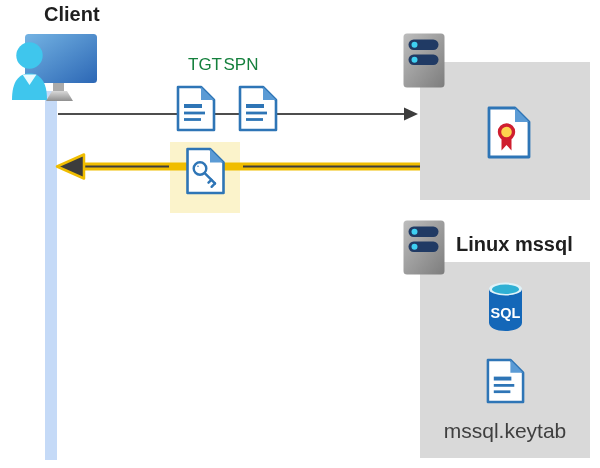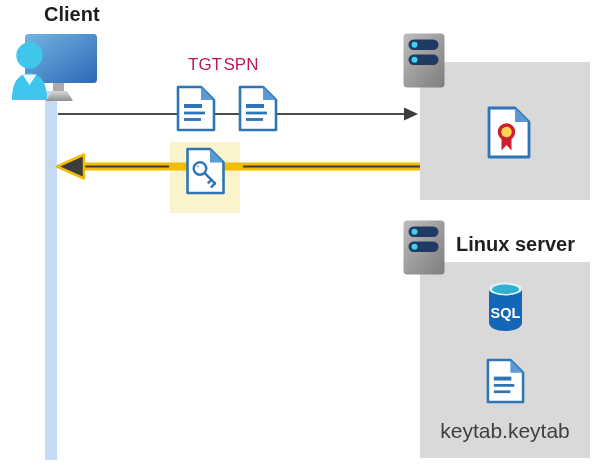--- a/index.html
+++ b/index.html
@@ -2,21 +2,21 @@
 <html><head>
 <meta charset="utf-8">
 <style>
   html,body{margin:0;padding:0;background:#ffffff;}
   .canvas{
     position:relative;width:600px;height:468px;background:#ffffff;overflow:hidden;
     font-family:"Liberation Sans",sans-serif;color:#262626;
   }
   .abs{position:absolute;}
   .title{font-size:20px;font-weight:700;color:#1f1f1f;line-height:25px;}
-  .small-label{font-size:17px;font-weight:400;color:#be185d;text-align:center;}
+  .small-label{font-size:17px;font-weight:400;color:#15803d;text-align:center;}
   .file-label{font-size:21px;font-weight:400;color:#3f3f3f;text-align:center;}
   .panel{background:#d9d9d9;}
   .lifeline{background:#c5daf7;}
   .highlight{background:#fbf3cb;}
   .z0{z-index:0}.z1{z-index:1}.z2{z-index:2}.z3{z-index:3}.z4{z-index:4}
   svg{display:block;}
 </style>
 </head>
 <body>
 
@@ -113,21 +113,21 @@
     <circle cx="11.5" cy="26.7" r="3" fill="#3fd0f2"></circle>
   </svg>
 
   <svg class="abs z4" style="left:486px;top:106px;" width="46" height="53" viewBox="0 0 46 53">
     <path d="M3 2 H29 L43 16 V51 H3 Z" fill="#ffffff" stroke="#2e75b6" stroke-width="2.8" stroke-linejoin="round"></path>
     <path d="M29 2 L43 16 H29 Z" fill="#5b9bd5"></path>
     <path d="M15.5 31 L15.5 44.5 L20.5 39 L25.5 44.5 L25.5 31 Z" fill="#cf1e2f"></path>
     <circle cx="20.5" cy="26" r="7" fill="#fdd44f" stroke="#cf1e2f" stroke-width="3.4"></circle>
   </svg>
 
-  <div class="abs title z4" style="left:456px;top:232px;width:140px;">Linux server</div>
+  <div class="abs title z4" style="left:456px;top:232px;width:140px;">Linux mssql</div>
 
   <svg class="abs z4" style="left:403px;top:220px;" width="42" height="55" viewBox="0 0 42 55">
     <defs>
       <linearGradient id="srv2" x1="0" y1="0" x2="1" y2="1">
         <stop offset="0" stop-color="#bdbdbd"></stop>
           <stop offset="1" stop-color="#7d7d7d"></stop>
       </linearGradient>
     </defs>
     <rect x="0.5" y="0.5" width="41" height="54" rx="3.5" fill="url(#srv2)"></rect>
     <rect x="5.5" y="6.5" width="30" height="10.5" rx="5.2" fill="#203a64"></rect>
@@ -144,15 +144,15 @@
   </svg>
 
   <svg class="abs z4" style="left:485px;top:357px;" width="41" height="48" viewBox="0 0 42 47">
     <path d="M3 2 H26 L39 15 V45 H3 Z" fill="#ffffff" stroke="#2e75b6" stroke-width="2.6" stroke-linejoin="round"></path>
     <path d="M26 2 L39 15 H26 Z" fill="#5b9bd5"></path>
     <line x1="9" y1="21" x2="27" y2="21" stroke="#2e75b6" stroke-width="4"></line>
     <line x1="9" y1="28" x2="30" y2="28" stroke="#2e75b6" stroke-width="2.8"></line>
     <line x1="9" y1="34.5" x2="26" y2="34.5" stroke="#2e75b6" stroke-width="2.8"></line>
   </svg>
 
-  <div class="abs file-label z4" style="left:420px;top:419px;width:170px;">keytab.keytab</div>
+  <div class="abs file-label z4" style="left:420px;top:419px;width:170px;">mssql.keytab</div>
 
 </div>
 
 </body></html>

